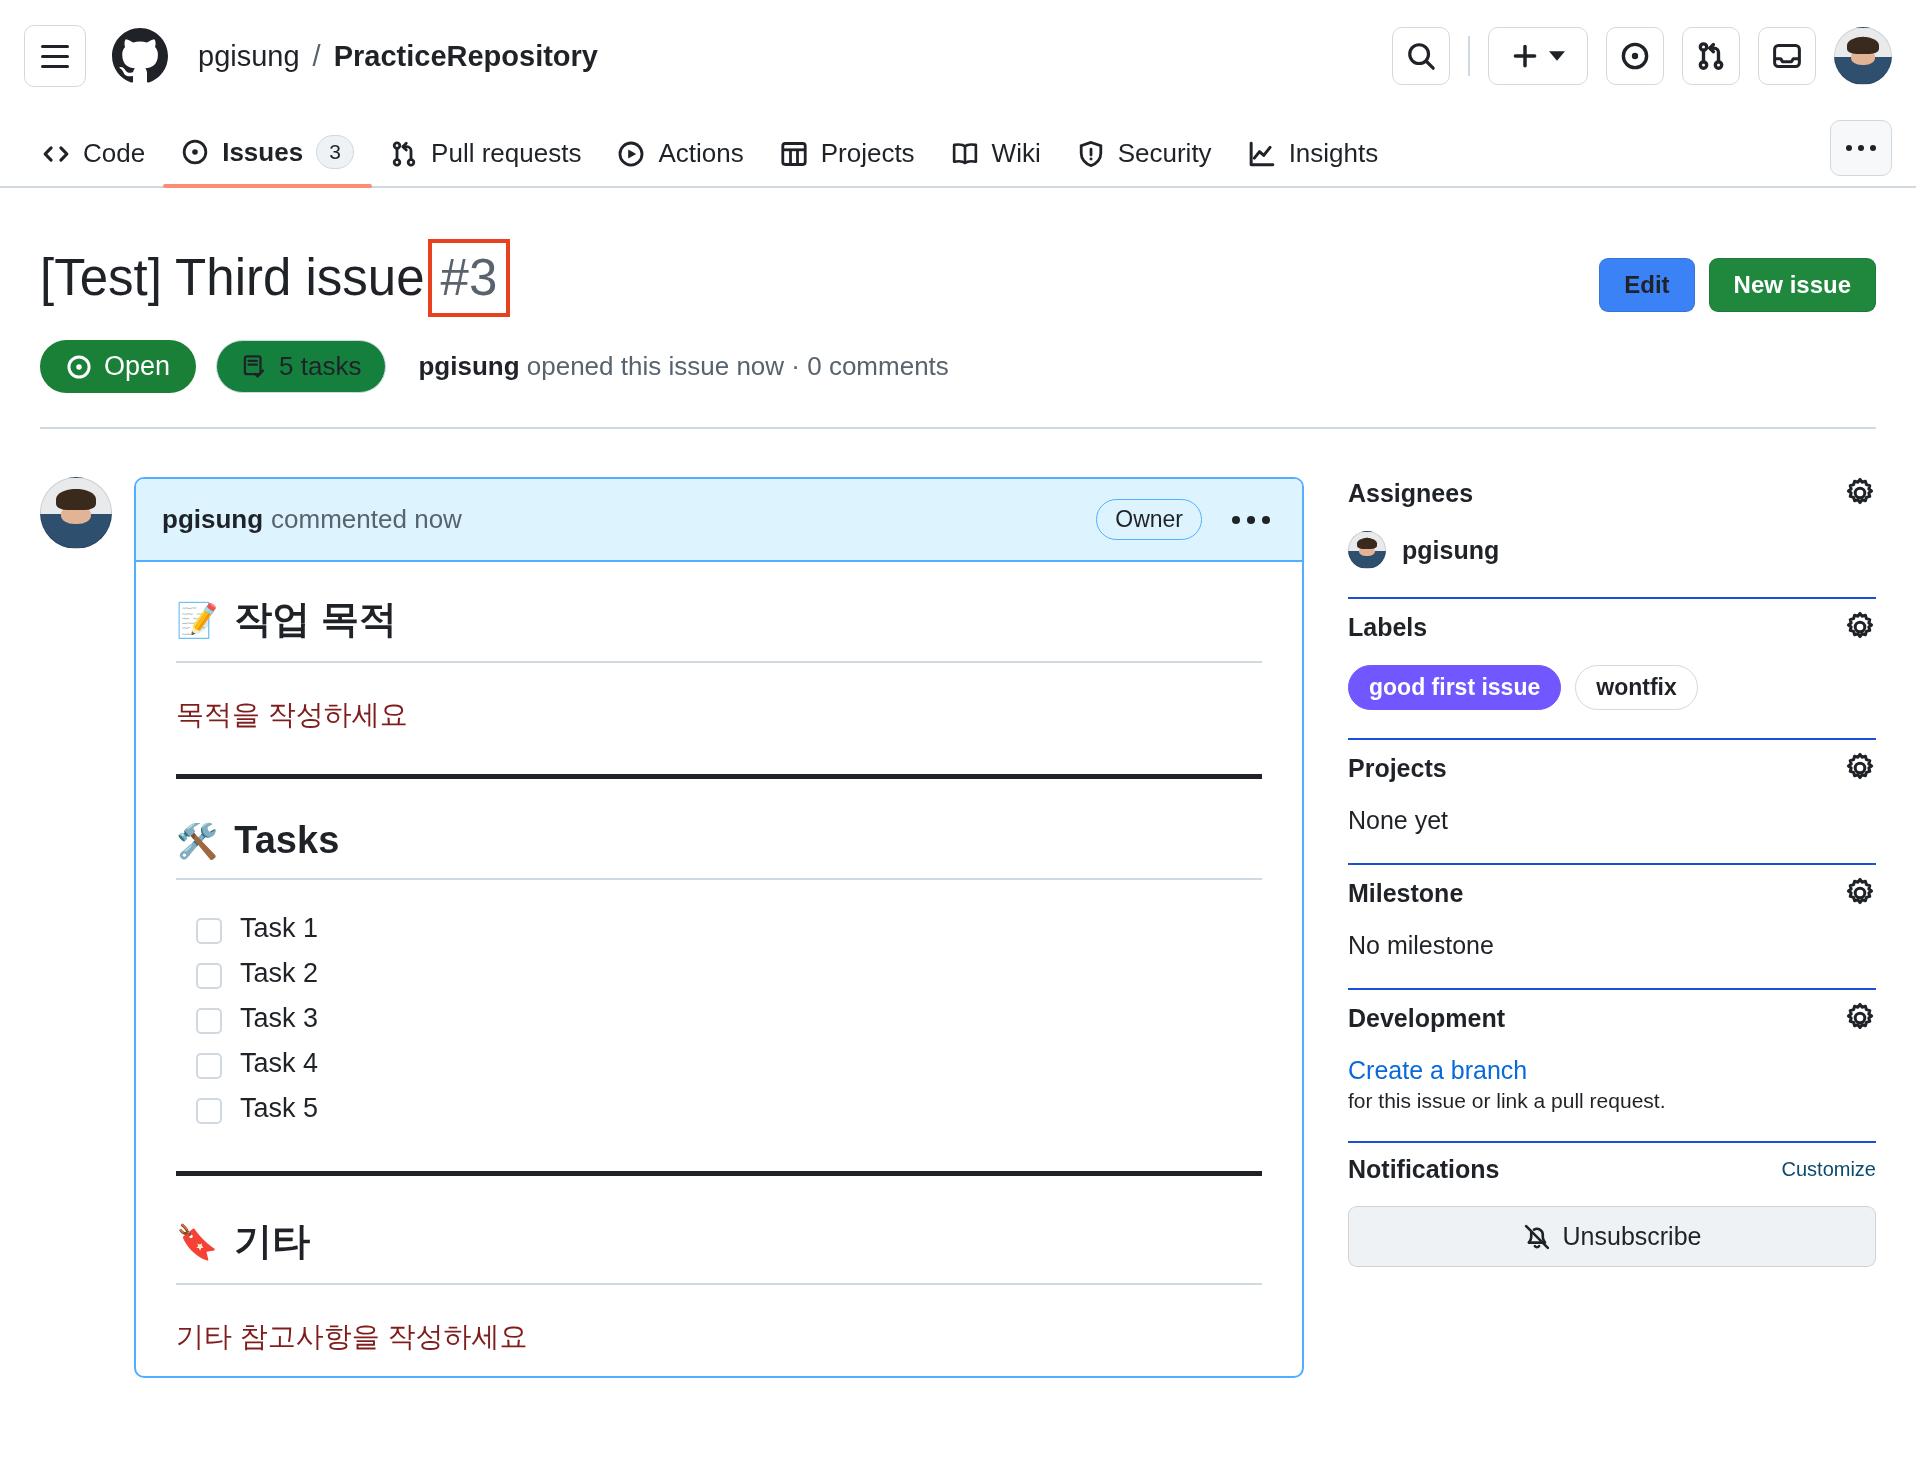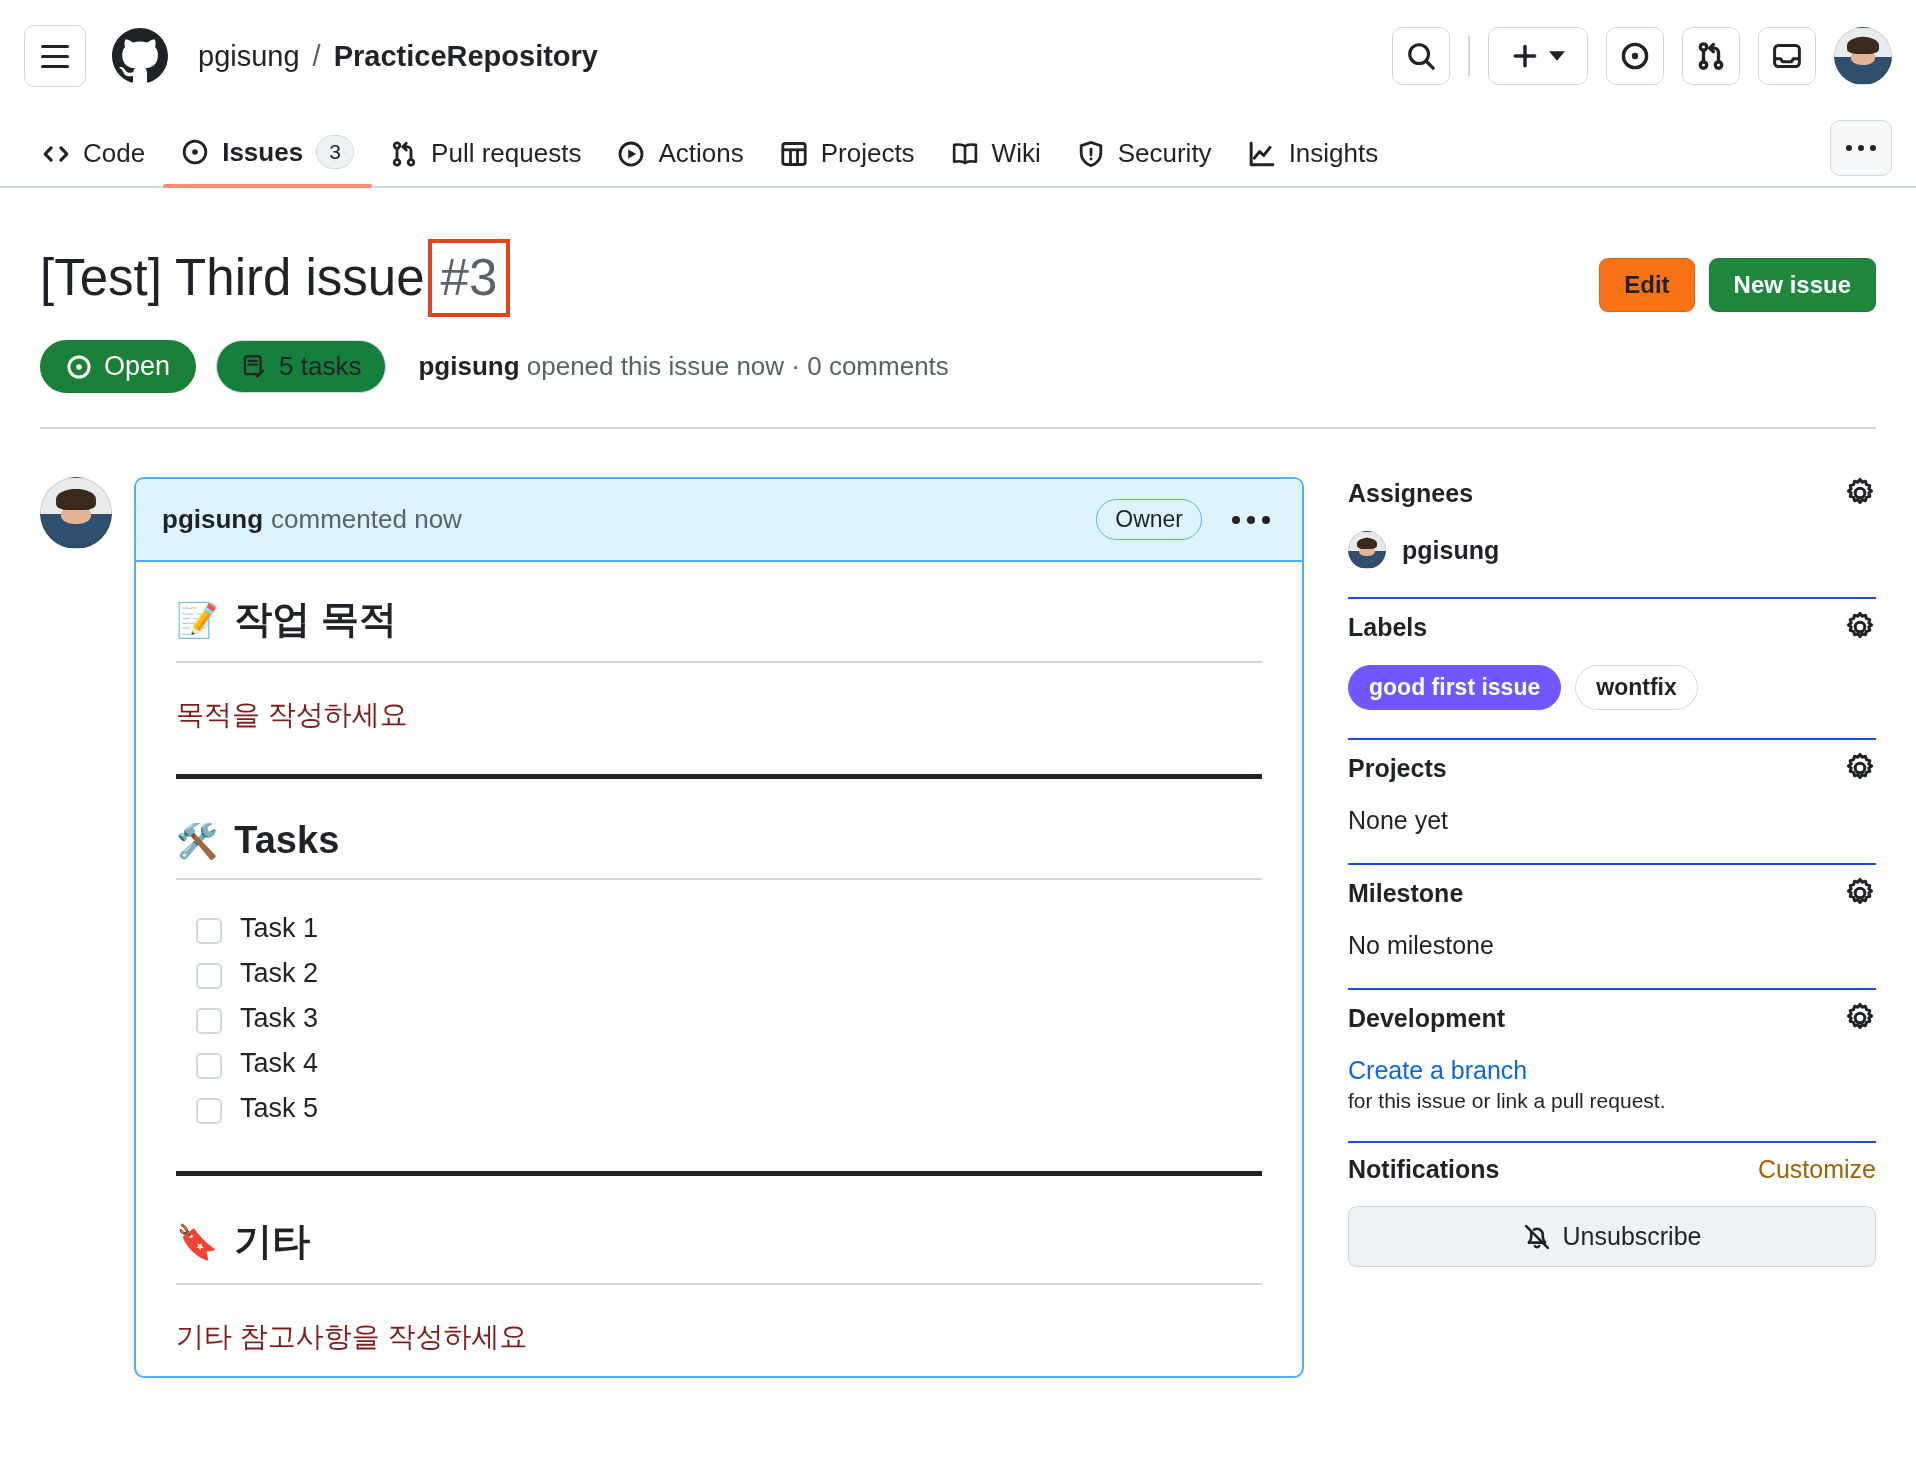--- a/index.html
+++ b/index.html
@@ -159,21 +159,21 @@
     padding-top: 12px;
   }
   .btn {
     font-family: inherit;
     font-size: 24px;
     font-weight: bold;
     border-radius: 9px;
     padding: 12px 24px;
     cursor: pointer;
     border: 1.5px solid rgba(31,35,40,.15);
-    background: #f97316;
+    background: #3b82f6;
     color: #1f2328;
     white-space: nowrap;
   }
   .btn.primary {
     background: #1f883d;
     border-color: rgba(31,35,40,.15);
     color: #ffffff;
   }
 
   .meta-row {
@@ -312,22 +312,22 @@
 
   
   .side-sec { padding: 0 0 28px 0; }
   .side-sec + .side-sec { border-top: 2px solid #1d4ed8; padding-top: 12px; }
   .side-head {
     display: flex; align-items: center;
     font-size: 25px; font-weight: bold; color: #1f2328;
   }
   .side-head .gear { margin-left: auto; cursor: pointer; display: flex; }
   .side-head .link-plain {
-    margin-left: auto; font-size: 25px; font-weight: normal;
-    color: #a16207; cursor: pointer;
+    margin-left: auto; font-size: 20px; font-weight: normal;
+    color: #0c4a6e; cursor: pointer;
   }
   .side-body { margin-top: 22px; font-size: 25px; color: #1f2328; }
   .assignee-row { display: flex; align-items: center; gap: 16px; font-weight: bold; font-size: 25px; }
   .assignee-avatar {
     width: 38px; height: 38px; border-radius: 50%;
     background:
       radial-gradient(circle at 50% 34%, #4a3526 0 22%, transparent 23%),
       linear-gradient(#e8eaec 0 52%, #2f4f6e 52% 100%);
     border: 1px solid rgba(0,0,0,.12);
     position: relative; overflow: hidden; flex: none;

